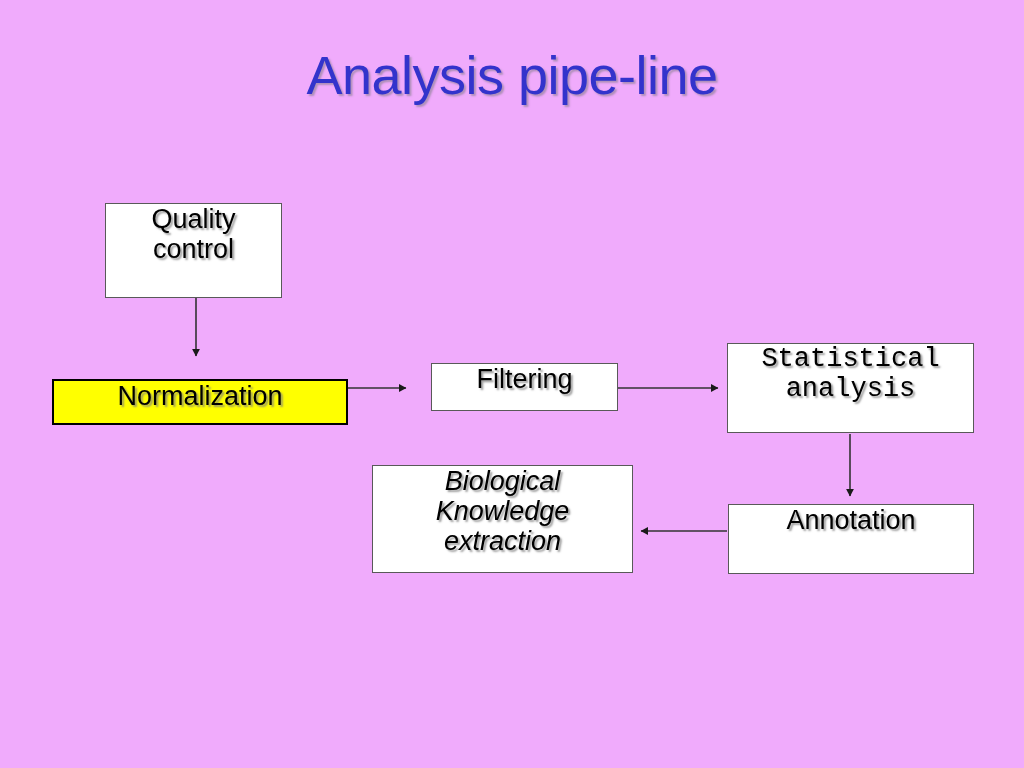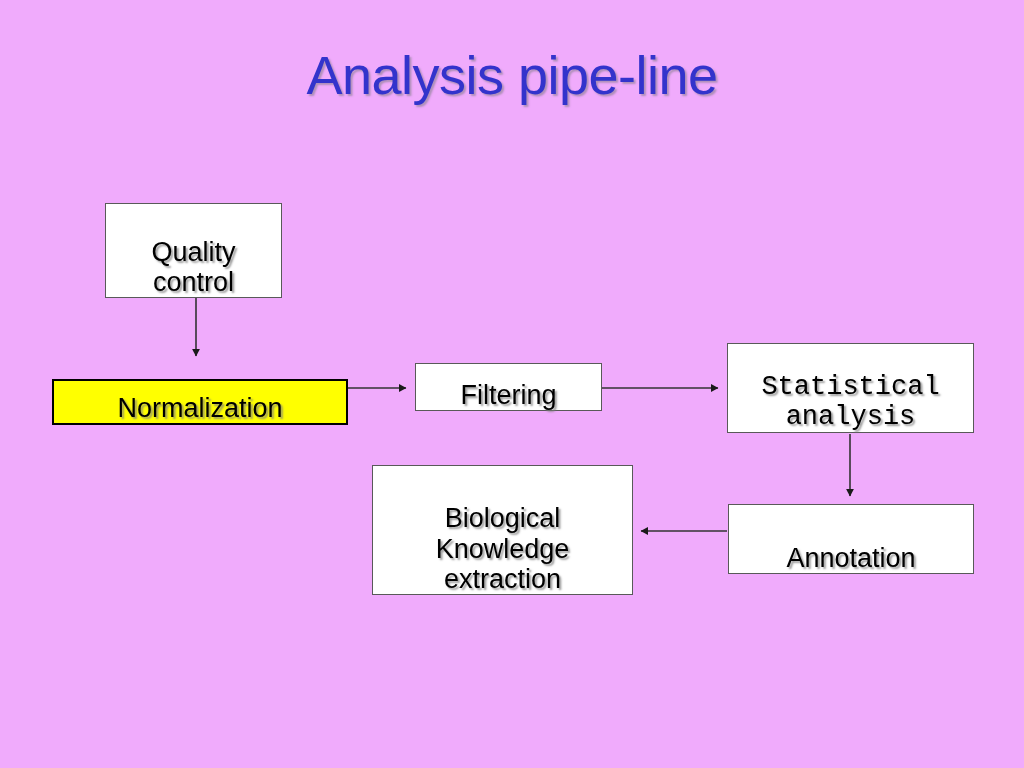--- a/index.html
+++ b/index.html
@@ -41,44 +41,44 @@
     white-space: nowrap;
   }
 
   
   .flow-box {
     position: absolute;
     box-sizing: border-box;
     background: #ffffff;
     border: 1px solid #595959;
     display: flex;
-    align-items: flex-end;
+    align-items: flex-start;
     justify-content: center;
     text-align: center;
   }
   .flow-box .box-label {
     display: block;
     font-size: 27px;
     line-height: 1.12;
     color: #000000;
     text-shadow: 2px 2px 2px rgba(125,125,125,0.75);
     white-space: pre-line;
     padding: 0 6px;
   }
   .flow-box.highlight {
     background: #ffff00;
     border: 2px solid #000000;
   }
 
   #box-quality-control { left: 105px; top: 203px;  width: 177px; height: 95px; }
   #box-normalization   { left: 52px;  top: 379px;  width: 296px; height: 46px; }
-  #box-filtering       { left: 415px; top: 363px;  width: 187px; height: 48px; }
+  #box-filtering       { left: 431px; top: 363px;  width: 187px; height: 48px; }
   #box-statistical     { left: 727px; top: 343px;  width: 247px; height: 90px; font-family: Liberation Mono, monospace; }
   #box-annotation      { left: 728px; top: 504px;  width: 246px; height: 70px; }
-  #box-biological      { left: 372px; top: 465px;  width: 261px; height: 130px; }
+  #box-biological      { left: 372px; top: 465px;  width: 261px; height: 108px; font-style: italic; }
 
   
   #connectors {
     position: absolute;
     left: 0; top: 0;
     width: 1024px;
     height: 768px;
     pointer-events: none;
   }
 </style>

